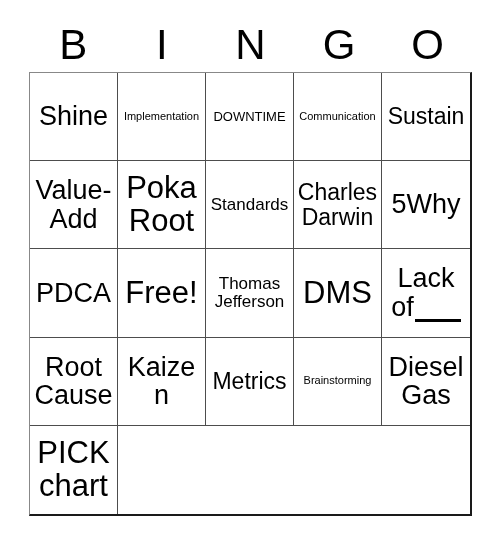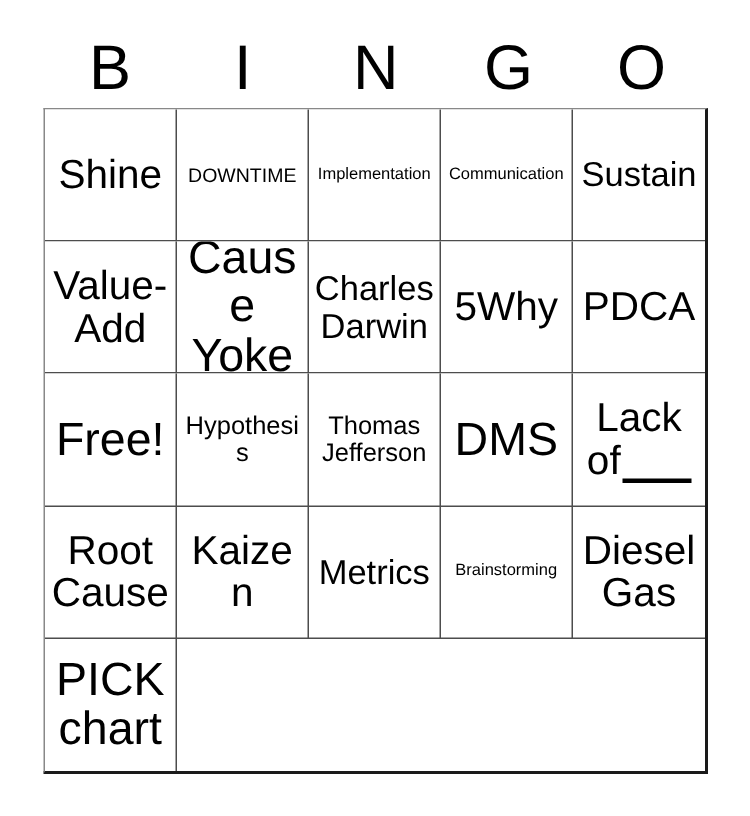--- a/index.html
+++ b/index.html
@@ -118,51 +118,51 @@
     <div class="header-cell">N</div>
     <div class="header-cell">G</div>
     <div class="header-cell">O</div>
   </div>
 
   <div class="grid" id="bingo-grid">
       <div class="cell">
         <span class="cell-text fs-lg">Shine</span>
       </div>
       <div class="cell">
-        <span class="cell-text fs-xs">DOWNTIME</span>
+        <span class="cell-text fs-xxs">Implementation</span>
       </div>
       <div class="cell">
-        <span class="cell-text fs-xxs">Implementation</span>
+        <span class="cell-text fs-xs">DOWNTIME</span>
       </div>
       <div class="cell">
         <span class="cell-text fs-xxs">Communication</span>
       </div>
       <div class="cell">
         <span class="cell-text fs-md">Sustain</span>
       </div>
       <div class="cell">
         <span class="cell-text fs-lg">Value-Add</span>
       </div>
       <div class="cell">
-        <span class="cell-text fs-xl">Cause Yoke</span>
+        <span class="cell-text fs-xl">Poka Root</span>
+      </div>
+      <div class="cell">
+        <span class="cell-text fs-sm">Standards</span>
       </div>
       <div class="cell">
         <span class="cell-text fs-md">Charles Darwin</span>
       </div>
       <div class="cell">
         <span class="cell-text fs-lg">5Why</span>
       </div>
       <div class="cell">
         <span class="cell-text fs-lg">PDCA</span>
       </div>
       <div class="cell">
         <span class="cell-text fs-xl">Free!</span>
-      </div>
-      <div class="cell">
-        <span class="cell-text fs-sm">Hypothesis</span>
       </div>
       <div class="cell">
         <span class="cell-text fs-sm">Thomas Jefferson</span>
       </div>
       <div class="cell">
         <span class="cell-text fs-xl">DMS</span>
       </div>
       <div class="cell">
         <span class="cell-text fs-lg">Lack of<span class="blank"></span></span>
       </div>

